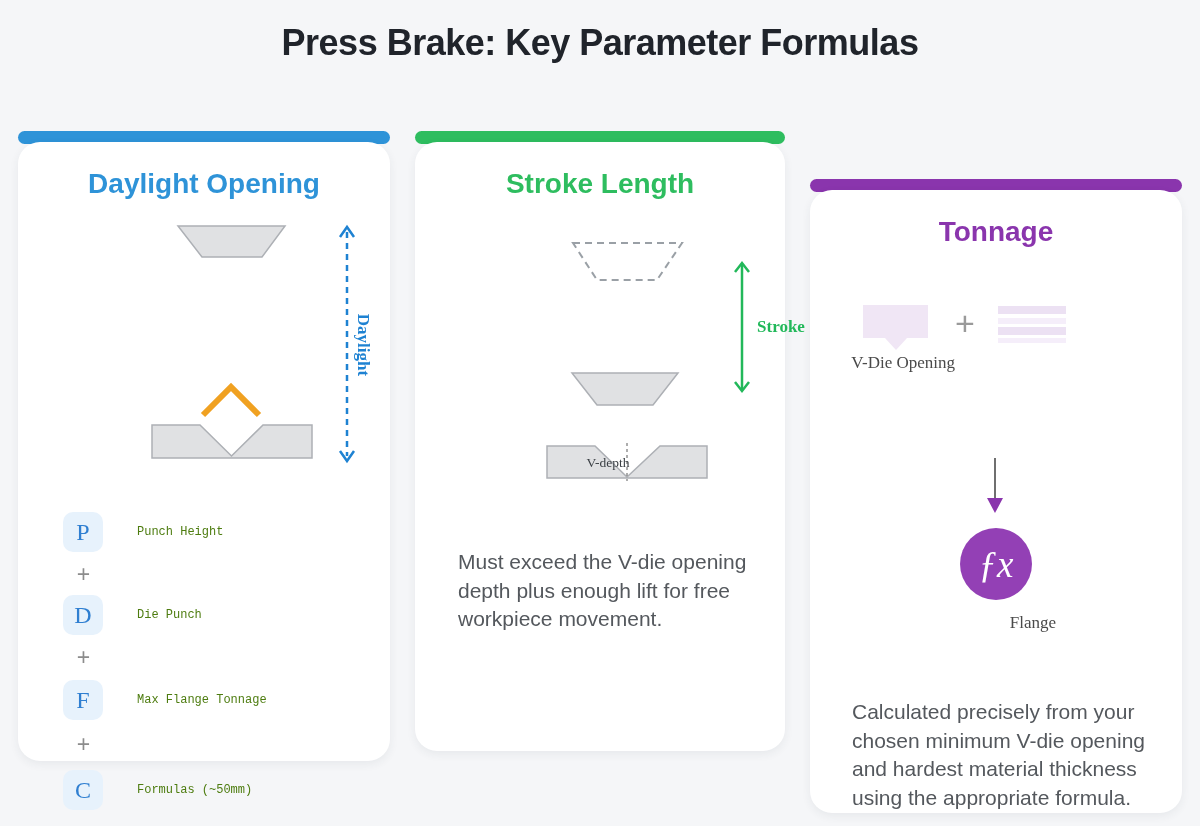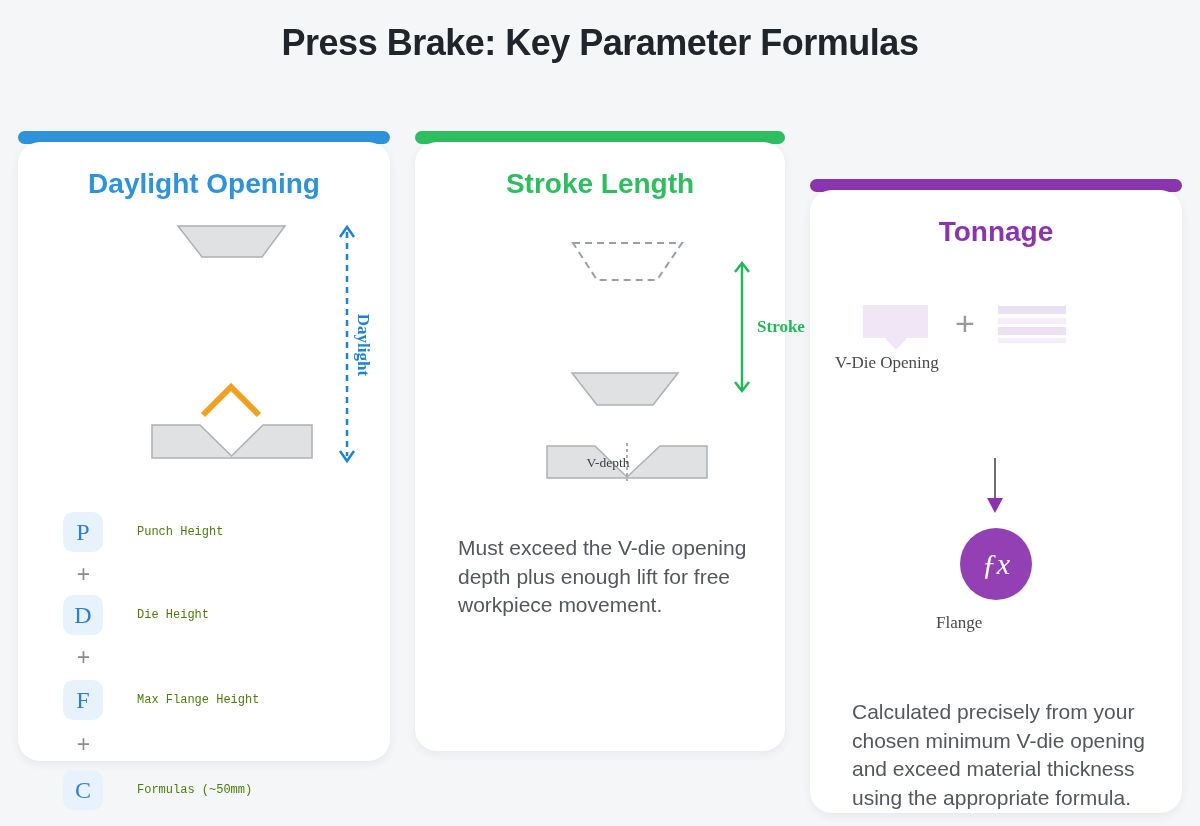--- a/index.html
+++ b/index.html
@@ -61,32 +61,32 @@
     font-size:23px; color:#8c8c8c; line-height:26px;
   }
   .para {
     position:absolute; color:#54585d; font-size:21px; line-height:28.5px;
   }
   .formula-code {
     position:absolute; font-family:"Liberation Mono","DejaVu Sans Mono",monospace;
     font-weight:bold; font-size:19px; color:#222; white-space:nowrap;
   }
   .icon-label {
-    position:absolute; text-align:left; color:#4a4a4a;
+    position:absolute; text-align:right; color:#4a4a4a;
     font-family:"Liberation Serif", serif; font-size:17px; line-height:21px;
   }
   .plus-lg {
     position:absolute; width:30px; text-align:center;
     font-size:34px; font-weight:300; color:#9a9a9a; line-height:34px;
   }
   .fx-circle {
     position:absolute; width:72px; height:72px; border-radius:50%;
     background:#9340b5; display:flex; align-items:center; justify-content:center;
     color:#fff; font-family:"Liberation Serif", serif; font-style:italic;
-    font-size:30px;
+    font-size:37px;
   }
 </style>
 </head>
 <body>
 
 <div class="page">
 
   <h1 class="main-title">Press Brake: Key Parameter Formulas</h1>
 
   <section class="card" style="left: 18px; top: 131px; width: 372px; height: 631px; --accent: #2e93d8;">
@@ -107,27 +107,27 @@
       </svg>
 
       <div class="item" style="top:370px">
         <span class="badge">P</span>
         <span class="ilabel">Punch Height</span>
       </div>
       <div class="plus-sm" style="top:419px">+</div>
 
       <div class="item" style="top:453px">
         <span class="badge">D</span>
-        <span class="ilabel">Die Height</span>
+        <span class="ilabel">Die Punch</span>
       </div>
       <div class="plus-sm" style="top:502px">+</div>
 
       <div class="item" style="top:538px">
         <span class="badge">F</span>
-        <span class="ilabel">Max Flange Height</span>
+        <span class="ilabel">Max Flange Tonnage</span>
       </div>
       <div class="plus-sm" style="top:589px">+</div>
 
       <div class="item" style="top:628px">
         <span class="badge">C</span>
         <span class="ilabel">Formulas (~50mm)</span>
       </div>
     </div>
   </section>
 
@@ -143,21 +143,21 @@
           <polyline class="line-green" points="320,35 327,26 334,35"></polyline>
           <polyline class="line-green" points="320,145 327,154 334,145"></polyline>
         </g>
         <text class="dim-label-green" x="366" y="95" text-anchor="middle">Stroke</text>
         <polygon class="metal" points="157,136 263,136 238,168 182,168"></polygon>
         <polygon class="metal" points="132,209 180,209 212,240 245,209 292,209 292,241 132,241"></polygon>
         <line class="notch-dash" x1="212" y1="206" x2="212" y2="244"></line>
         <text class="vdepth-label" x="193" y="230" text-anchor="middle">V-depth</text>
       </svg>
 
-      <p class="para" style="left:43px;top:392px;width:302px">Must exceed the V-die opening depth plus enough lift for free workpiece movement.</p>
+      <p class="para" style="left:43px;top:406px;width:302px">Must exceed the V-die opening depth plus enough lift for free workpiece movement.</p>
     </div>
   </section>
 
   <section class="card" style="left: 810px; top: 131px; width: 372px; height: 635px; margin-top: 48px; --accent: #8a35ad;">
     <div class="bar"></div>
     <div class="body" style="height:623px">
       <h2 class="card-title">Tonnage</h2>
 
       <svg style="position:absolute;left:53px;top:115px" width="66" height="46" viewBox="0 0 66 46">
         <polygon points="0,0 65,0 65,33 44,33 33,45 22,33 0,33" fill="#f0e6f5"></polygon>
@@ -175,17 +175,17 @@
       <div class="icon-label" style="left:25px;top:162px;width:120px">V-Die Opening</div>
 
       <svg style="position:absolute;left:170px;top:268px" width="30" height="58" viewBox="0 0 30 58">
         <line x1="15" y1="0" x2="15" y2="42" stroke="#6f6f6f" stroke-width="2"></line>
         <polygon points="7,40 23,40 15,55" fill="#8a35ad"></polygon>
       </svg>
 
       <div class="fx-circle" style="left:150px;top:338px">ƒx</div>
       <div class="icon-label" style="left:126px;top:422px;width:120px">Flange</div>
 
-      <p class="para" style="left:42px;top:508px;width:306px">Calculated precisely from your chosen minimum V-die opening and exceed material thickness using the appropriate formula.</p>
+      <p class="para" style="left:42px;top:508px;width:306px">Calculated precisely from your chosen minimum V-die opening and hardest material thickness using the appropriate formula.</p>
     </div>
   </section>
 
 </div>
 
 </body></html>

